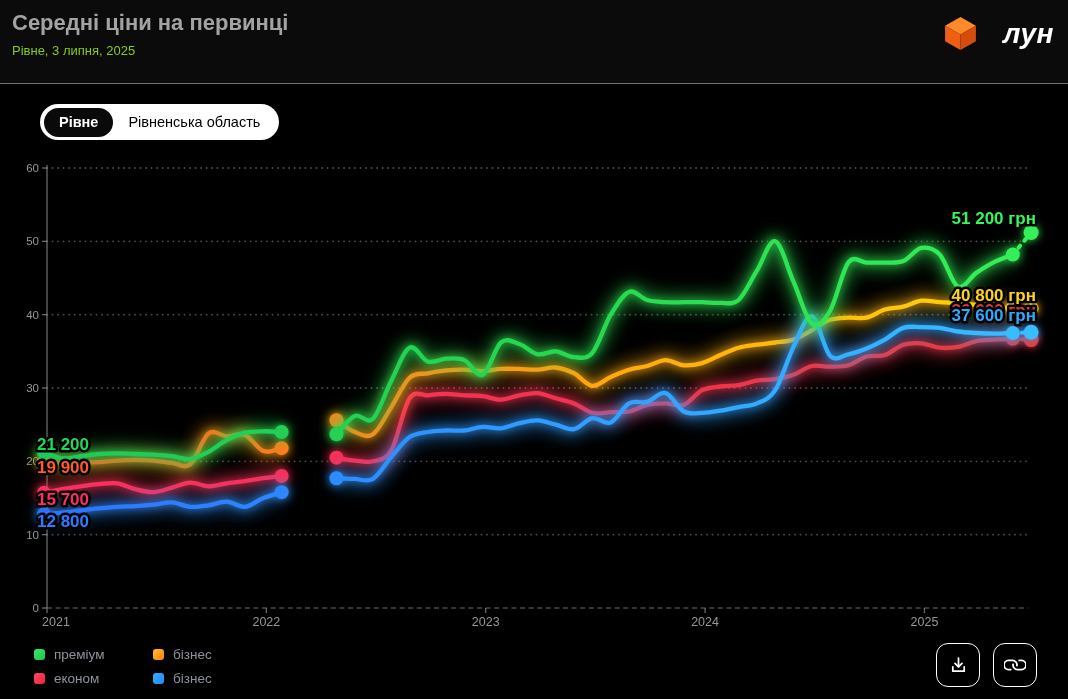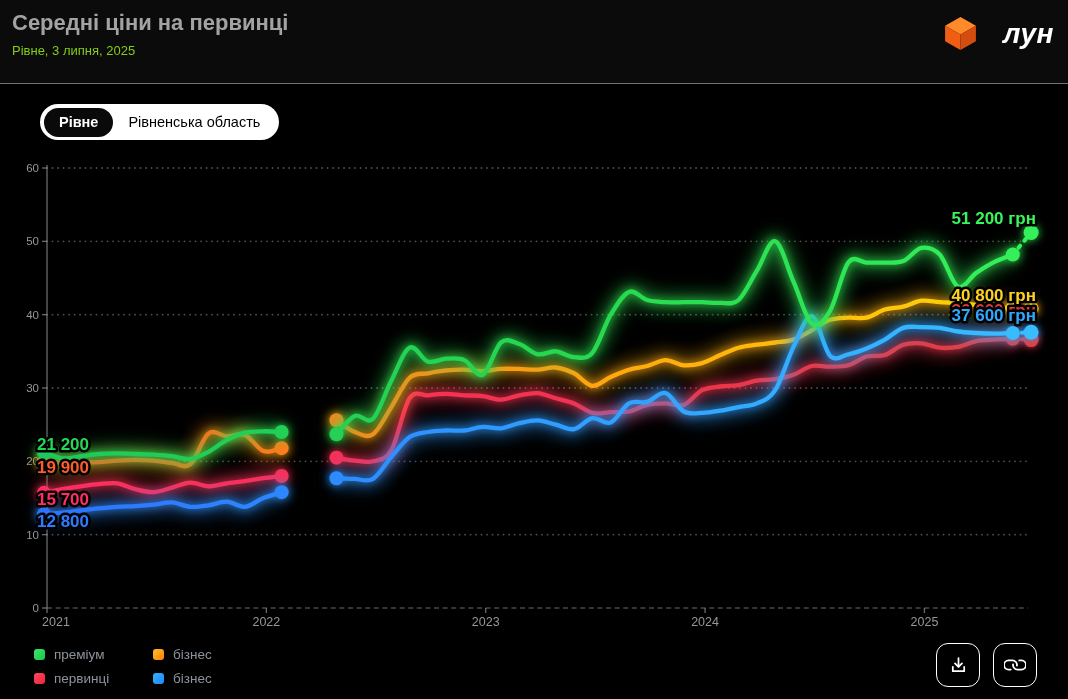--- a/index.html
+++ b/index.html
@@ -198,21 +198,21 @@
     <div class="legend-item">
       <span class="swatch" style="background: linear-gradient(135deg, rgb(63, 228, 105), rgb(20, 200, 74));"></span>
       <span class="legend-label">преміум</span>
     </div>
     <div class="legend-item">
       <span class="swatch" style="background: linear-gradient(135deg, rgb(255, 194, 31), rgb(255, 125, 18));"></span>
       <span class="legend-label">бізнес</span>
     </div>
     <div class="legend-item">
       <span class="swatch" style="background: linear-gradient(135deg, rgb(255, 74, 99), rgb(240, 31, 63));"></span>
-      <span class="legend-label">первинці</span>
+      <span class="legend-label">економ</span>
     </div>
     <div class="legend-item">
       <span class="swatch" style="background: linear-gradient(135deg, rgb(54, 177, 255), rgb(31, 134, 255));"></span>
       <span class="legend-label">бізнес</span>
     </div>
   </div>
 
   <div class="actions">
     <button class="act-btn">
       <svg width="21" height="21" viewBox="0 0 24 24" fill="none" stroke="#fff" stroke-width="2" stroke-linecap="round" stroke-linejoin="round">

